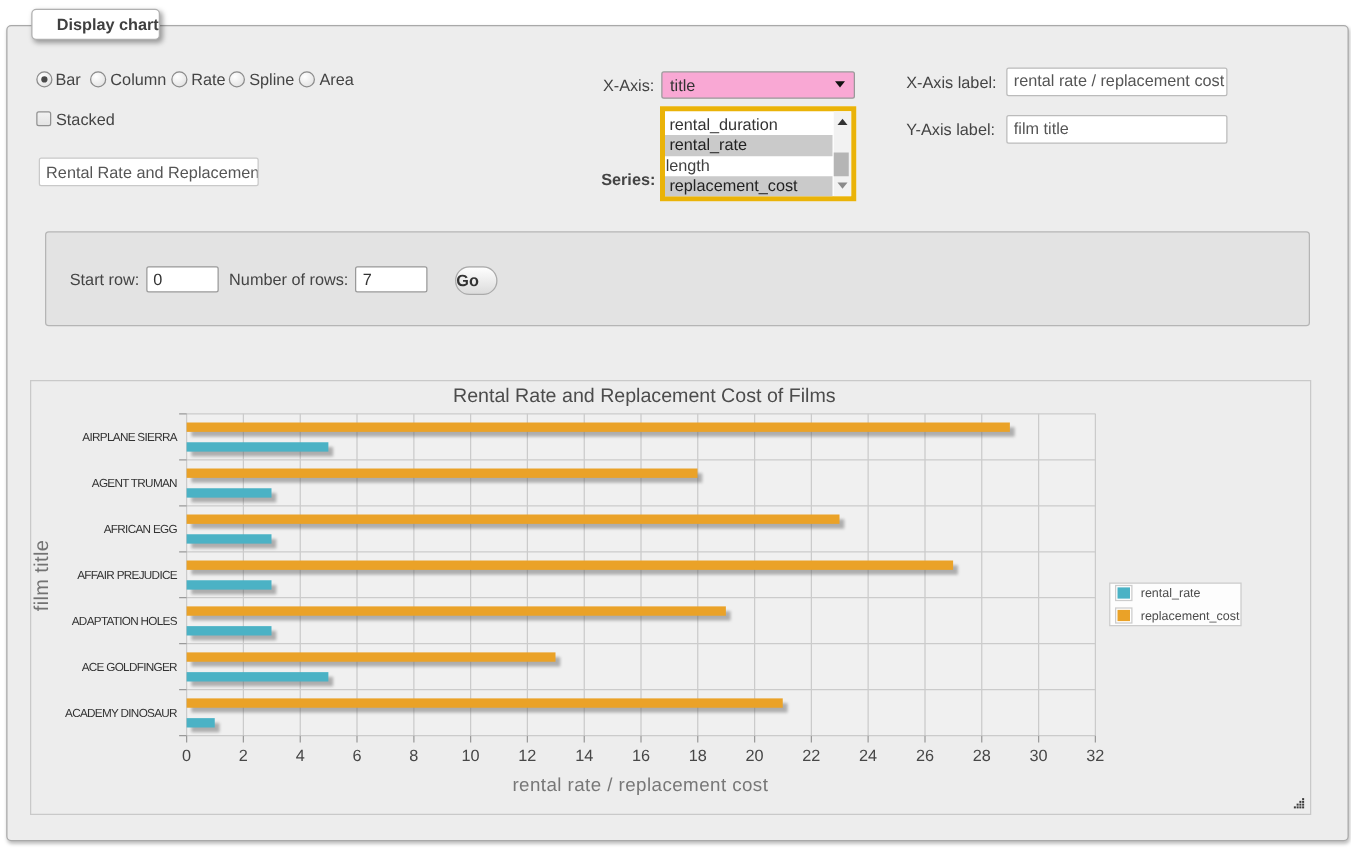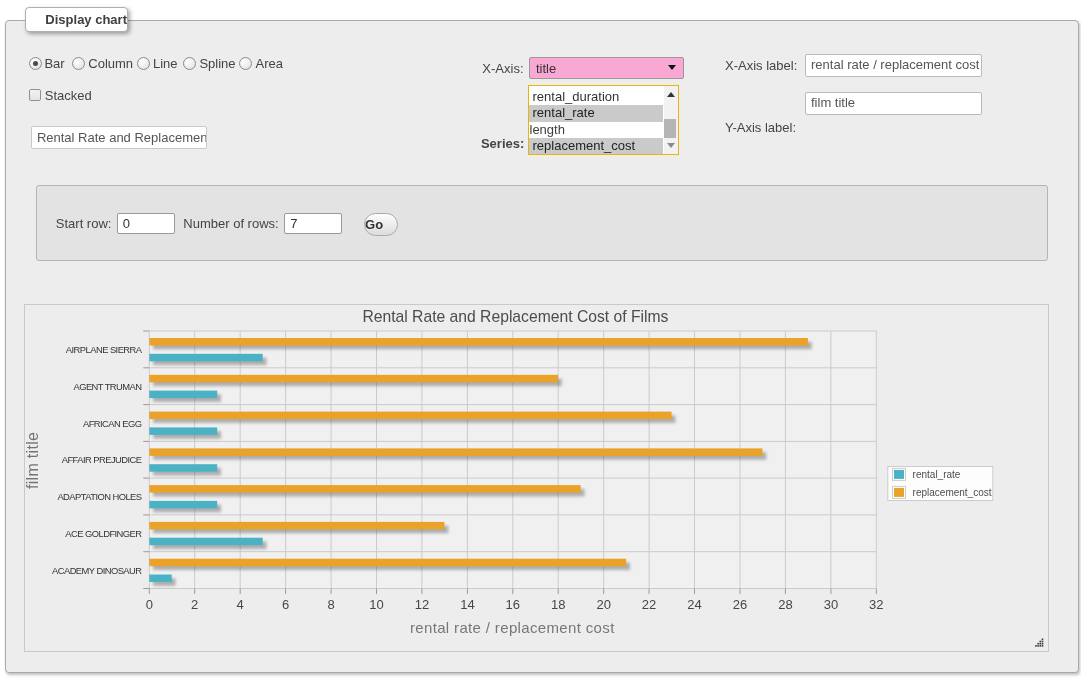--- a/index.html
+++ b/index.html
@@ -15,53 +15,53 @@
 
 <div class="abs" style="left:5px;top:20px;width:1072px;height:650.5px;border:1px solid #a9a9a9;border-radius:4px;background:#ededed;box-shadow:1px 2px 3px rgba(0,0,0,0.25);"></div>
 
 <div class="abs" style="left:25px;top:7px;width:101px;height:23px;background:#fff;border:1px solid #b0b0b0;border-radius:4px;box-shadow:2px 2px 4px rgba(0,0,0,0.35);line-height:23px;text-align:right;font-size:13px;font-weight:bold;color:#3f3f3f;">Display chart</div>
 
 <div class="radio on" style="left:29px;top:56.5px;"></div>
 <div class="abs lbl" style="left:44.4px;top:56px;">Bar</div>
 <div class="radio" style="left:72px;top:56.5px;"></div>
 <div class="abs lbl" style="left:88.3px;top:56px;">Column</div>
 <div class="radio" style="left:137px;top:56.5px;"></div>
-<div class="abs lbl" style="left:153px;top:56px;">Line</div>
+<div class="abs lbl" style="left:153px;top:56px;">Rate</div>
 <div class="radio" style="left:183px;top:56.5px;"></div>
 <div class="abs lbl" style="left:199.4px;top:56px;">Spline</div>
 <div class="radio" style="left:239px;top:56.5px;"></div>
 <div class="abs lbl" style="left:255.6px;top:56px;">Area</div>
 
 <div class="abs" style="left:28.6px;top:88.5px;width:10px;height:10px;border:1px solid #919191;border-radius:2px;background:linear-gradient(#f2f2f2,#e4e4e4);"></div>
 <div class="abs lbl" style="left:44.8px;top:88px;">Stacked</div>
 
 <div class="inp" style="left:30.9px;top:125.6px;width:169px;height:21px;line-height:21px;padding-left:5px;border-color:#c9c9c9;">Rental Rate and Replacement</div>
 
 <div class="abs lbl" style="right:557.5px;top:61px;">X-Axis:</div>
 <div class="abs" style="left:529px;top:57.4px;width:152.5px;height:19.5px;background:#f9a8d4;border:1px solid #999;border-radius:2px;">
   <div class="abs" style="left:6px;top:2.5px;font-size:13px;color:#333;">title</div>
   <div class="abs" style="right:7px;top:7px;width:0;height:0;border-left:4px solid transparent;border-right:4px solid transparent;border-top:5.5px solid #111;"></div>
 </div>
 
 <div class="abs lbl" style="right:556.7px;top:136px;font-weight:bold;">Series:</div>
-<div class="abs" style="left:527.5px;top:84.8px;width:149px;height:68.5px;background:#fff;border:1px solid #eab308;overflow:hidden;">
+<div class="abs" style="left:527.5px;top:84.8px;width:149px;height:68.5px;background:#fff;border:4px solid #eab308;overflow:hidden;">
   <div class="abs" style="left:0;top:2.9px;width:134px;height:16.6px;font-size:13px;color:#333;padding-left:4px;line-height:16.6px;box-sizing:border-box;">rental_duration</div>
   <div class="abs" style="left:0;top:19.5px;width:134px;height:16.6px;font-size:13px;color:#222;padding-left:4px;line-height:16.6px;box-sizing:border-box;background:#cacaca;">rental_rate</div>
   <div class="abs" style="left:0;top:36.1px;width:134px;height:16.6px;font-size:13px;color:#404040;padding-left:1px;line-height:16.6px;box-sizing:border-box;">length</div>
   <div class="abs" style="left:0;top:52.7px;width:134px;height:16.6px;font-size:13px;color:#222;padding-left:4px;line-height:16.6px;box-sizing:border-box;background:#cacaca;">replacement_cost</div>
   <div class="abs" style="right:0;top:0;width:14px;height:68.5px;background:#f2f2f2;">
     <div class="abs" style="left:3px;top:6px;width:0;height:0;border-left:4px solid transparent;border-right:4px solid transparent;border-bottom:5px solid #333;"></div>
     <div class="abs" style="left:0.5px;top:33px;width:12px;height:19px;background:#b5b5b5;"></div>
     <div class="abs" style="left:3px;top:57px;width:0;height:0;border-left:4px solid transparent;border-right:4px solid transparent;border-top:5px solid #8a8a8a;"></div>
   </div>
 </div>
 
 <div class="abs lbl" style="left:725px;top:58px;">X-Axis label:</div>
 <div class="inp" style="left:805px;top:54.4px;width:170px;height:20.5px;line-height:20.5px;padding-left:5px;">rental rate / replacement cost</div>
-<div class="abs lbl" style="left:725px;top:96px;margin-top:24px;">Y-Axis label:</div>
+<div class="abs lbl" style="left:725px;top:96px;">Y-Axis label:</div>
 <div class="inp" style="left:805px;top:92px;width:170px;height:20.5px;line-height:20.5px;padding-left:5px;">film title</div>
 
 <div class="abs" style="left:35.8px;top:185.4px;width:1010px;height:74px;background:#e3e3e3;border:1px solid #b5b5b5;border-radius:3px;"></div>
 <div class="abs lbl" style="left:55.8px;top:216px;">Start row:</div>
 <div class="inp" style="left:116.7px;top:212.5px;width:51px;height:19px;line-height:19px;padding-left:5px;border-color:#999;color:#333;">0</div>
 <div class="abs lbl" style="left:183.3px;top:216px;">Number of rows:</div>
 <div class="inp" style="left:284.2px;top:212.5px;width:51px;height:19px;line-height:19px;padding-left:5px;border-color:#999;color:#333;">7</div>
 <div class="abs" style="left:364.1px;top:212.7px;width:32px;height:21px;border:1px solid #aaa;border-radius:12px;background:linear-gradient(#fefefe,#dcdcdc);text-align:left;line-height:21px;font-size:13px;font-weight:bold;color:#333;">Go</div>
 
 <div class="abs" style="left:24.4px;top:304.3px;width:1023px;height:345.7px;border:1px solid #c9c9c9;background:#ededed;"></div>

